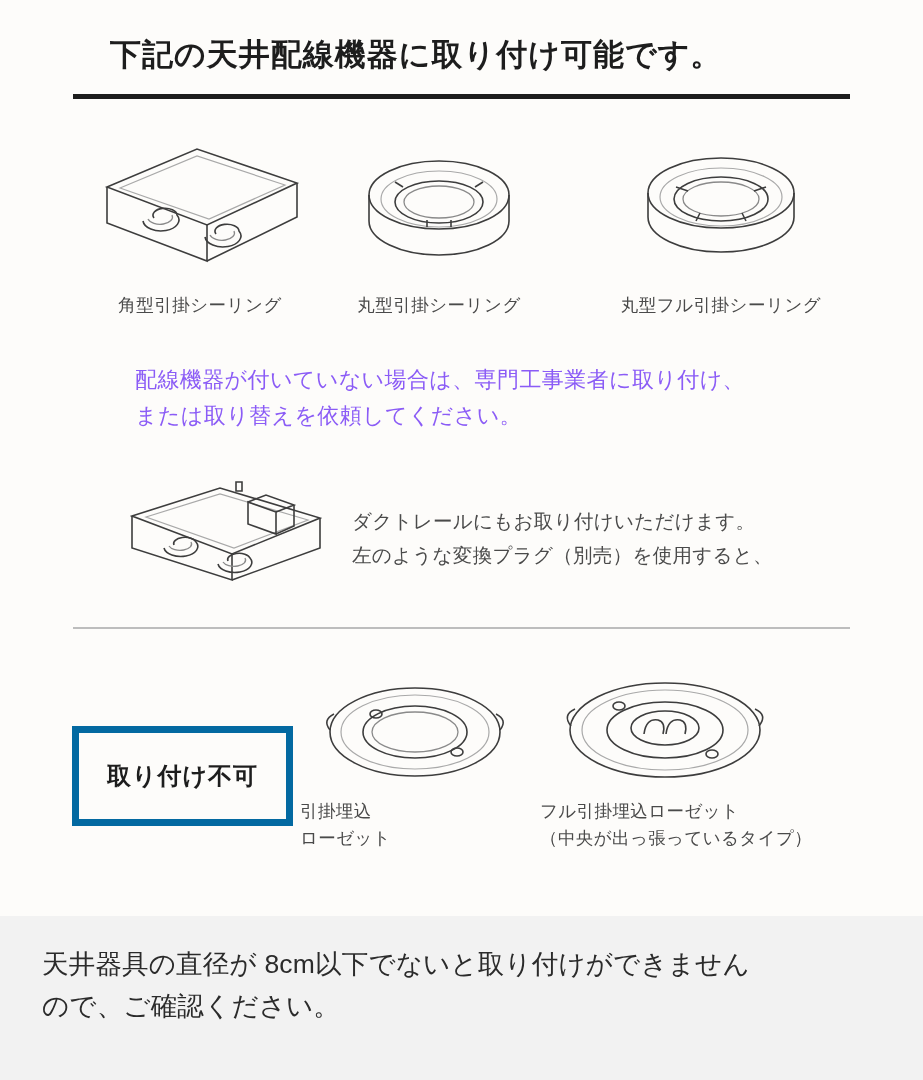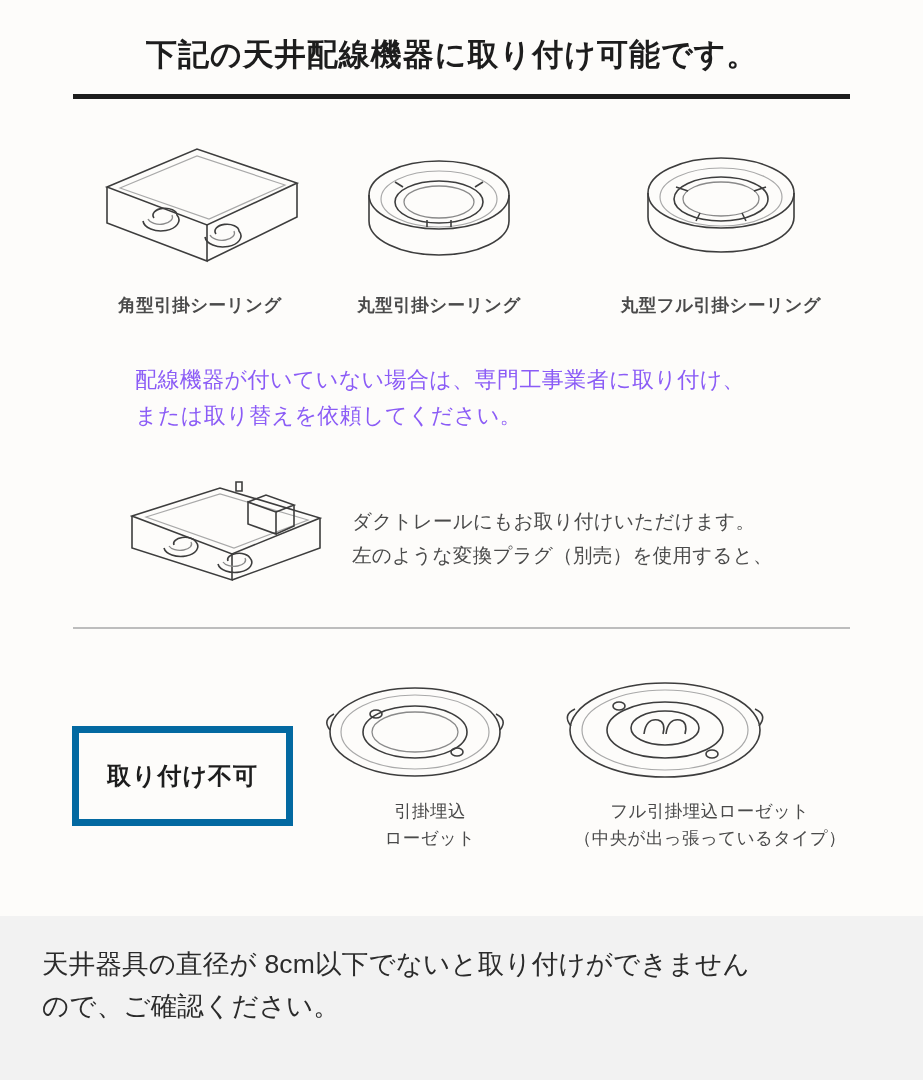--- a/index.html
+++ b/index.html
@@ -47,21 +47,20 @@
 
   
   .heading {
     position: absolute;
     left: 110px;
     top: 34px;
     font-size: 31px;
     font-weight: bold;
     color: #1d1d1d;
     letter-spacing: 1px;
-    margin-left: 36px;
   }
   .rule-thick {
     position: absolute;
     left: 73px;
     top: 94px;
     width: 777px;
     height: 5px;
     background: #1d1d1d;
   }
   .rule-thin {
@@ -81,21 +80,20 @@
   .fitting .art {
     display: block;
     margin: 0 auto;
   }
   .fitting .caption {
     margin-top: 8px;
     font-size: 17.5px;
     color: #4a4a4a;
     letter-spacing: 0.5px;
     white-space: nowrap;
-    font-weight: bold;
   }
   #fit-1 { left: 75px;  top: 125px; width: 250px; }
   #fit-2 { left: 314px; top: 125px; width: 250px; }
   #fit-3 { left: 586px; top: 125px; width: 270px; }
 
   
   .warning {
     position: absolute;
     left: 135px;
     top: 362px;
@@ -138,21 +136,20 @@
   .nobox span {
     font-size: 24px;
     font-weight: bold;
     color: #1d1d1d;
     letter-spacing: 1px;
   }
 
   
   .rosette {
     position: absolute;
-    text-align: center;
   }
   .rosette .caption {
     margin-top: 6px;
     font-size: 17.5px;
     line-height: 1.55;
     color: #4a4a4a;
     letter-spacing: 0.4px;
     white-space: nowrap;
   }
   #ros-1 { left: 300px; top: 672px; width: 260px; }

